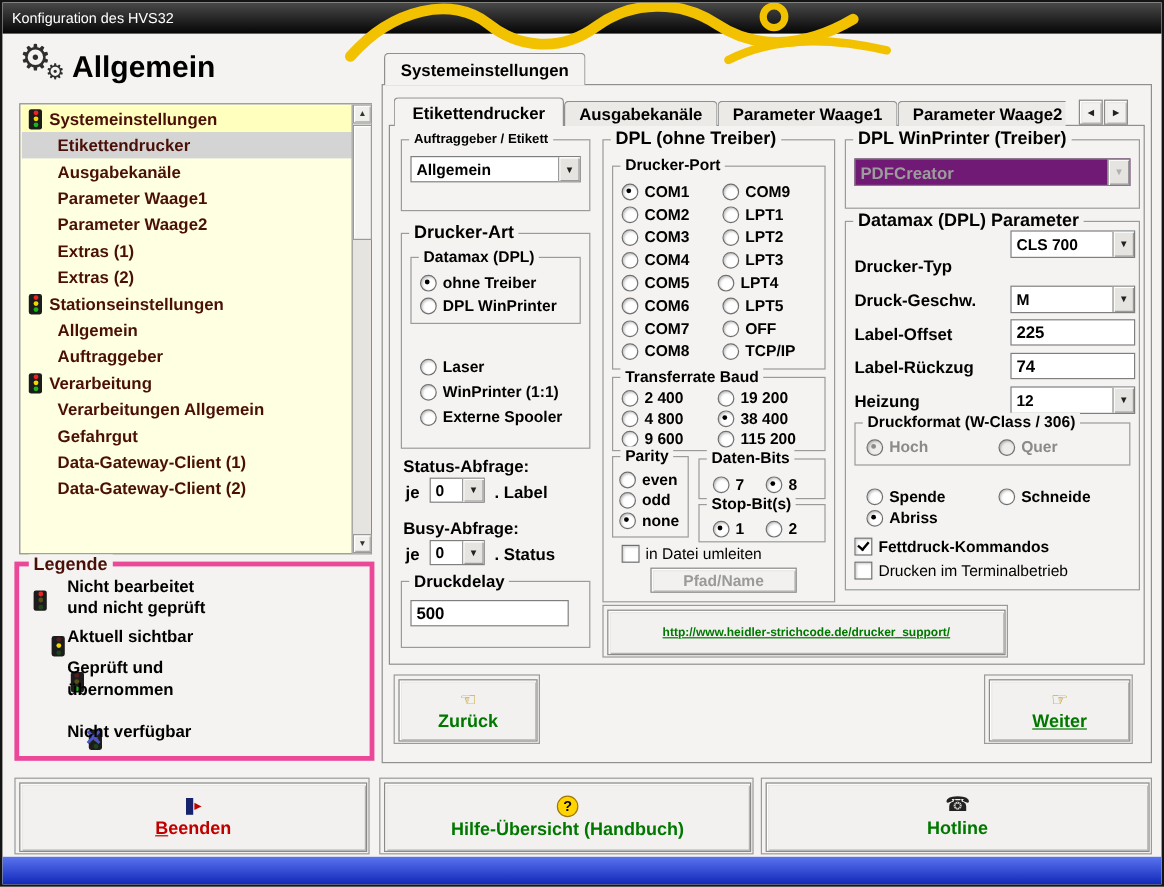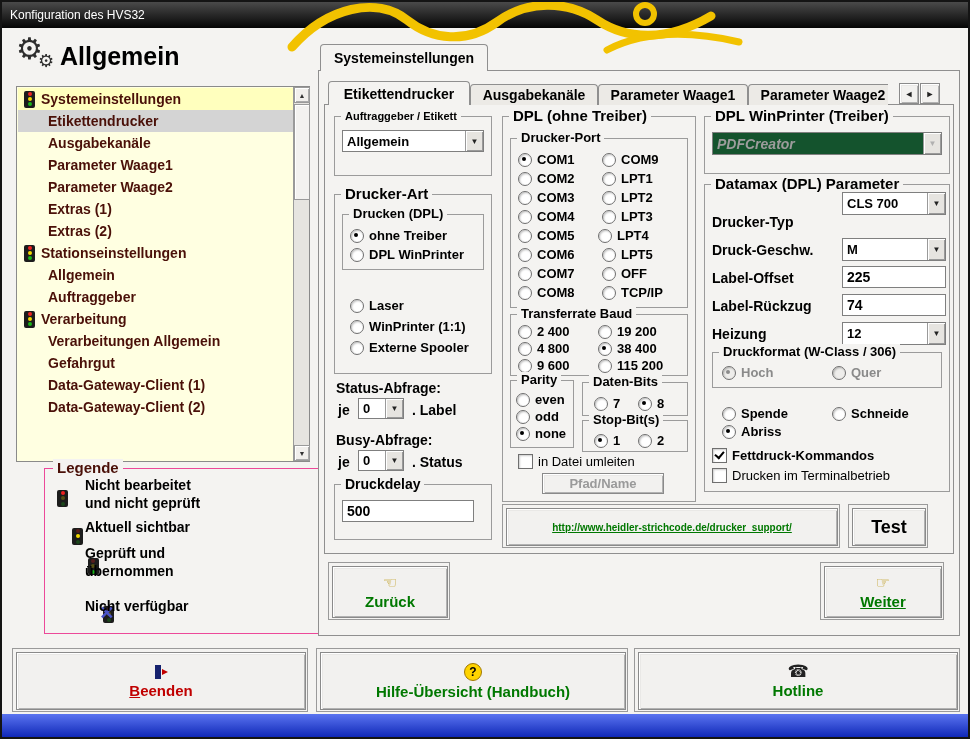--- a/index.html
+++ b/index.html
@@ -22,21 +22,21 @@
   .trow.hl{background:#ffffbe;}
   .trow.sel{background:#d4d4d4;}
   
   .tl{width:11px;height:17px;background:#1c1c1c;border-radius:2px;display:inline-flex;flex:none;
       flex-direction:column;align-items:center;justify-content:space-evenly;position:relative;}
   .tl i{width:4px;height:4px;border-radius:50%;display:block;}
   .tl .lr{background:#ee2222;} .tl .ly{background:#f2d800;} .tl .lg2{background:#18b418;}
   .tl i.off{opacity:.28;}
   .na-x{position:absolute;left:-4px;top:-2px;font-size:18px;font-weight:bold;color:#4a55c8;line-height:18px;}
   
-  .legbox{border:1px solid #ec4899;margin-left:32px;}
+  .legbox{border:4px solid #ec4899;}
   .legtitle{position:absolute;top:-10px;left:8px;background:#f4f3f1;padding:0 4px;
             font-weight:bold;font-size:15px;color:#4a1008;}
   .legtext{font-size:14px;font-weight:bold;line-height:18px;white-space:pre-line;}
   
   .outertab{height:27px;display:inline-flex;align-items:center;padding:0 13px;font-size:14px;font-weight:bold;
             background:#f4f3f1;border:1px solid #8f8f8f;border-bottom:none;border-radius:4px 4px 0 0;z-index:3;}
   .panel{border:1px solid #8f8f8f;background:#f4f3f1;}
   .tabstrip{display:flex;overflow:hidden;z-index:3;}
   .tab{box-sizing:border-box;flex:none;display:flex;align-items:center;justify-content:center;
        font-weight:bold;font-size:14px;border:1px solid #8f8f8f;border-bottom:none;border-radius:4px 4px 0 0;
@@ -48,21 +48,21 @@
           font-size:13px;white-space:nowrap;}
   .gtitle.lg{font-size:15px;top:-10px;}
   .gtitle.md{font-size:14px;}
   .gtitle.sm{font-size:11px;top:-7px;}
   
   .combo{display:flex;align-items:center;background:#fff;border:1px solid #7f7f7f;}
   .cval{flex:1;padding:0 4px;font-size:13px;font-weight:bold;overflow:hidden;white-space:nowrap;}
   .carr{width:17px;align-self:stretch;background:#e6e4e0;border-left:1px solid #9a9a9a;display:flex;
         align-items:center;justify-content:center;font-size:8px;color:#222;
         box-shadow:inset 1px 1px 0 #fff, inset -1px -1px 0 #9a9a9a;}
-  .combo.dis{background:#14532d;font-style:italic;}
+  .combo.dis{background:#701a75;}
   .combo.dis .cval{color:#9c9c9c;}
   .combo.dis .carr{color:#b0b0b0;}
   .tin{background:#fff;border:1px solid #7f7f7f;font-size:14px;font-weight:bold;
        font-family:"Liberation Sans",sans-serif;padding:0 4px;}
   .rb{width:12px;height:12px;border-radius:50%;background:#fff;border:1px solid #6f6f6f;
       box-shadow:inset 1px 1px 2px rgba(0,0,0,.25);flex:none;position:relative;}
   .rb.on::after{content:"";position:absolute;left:3px;top:3px;width:4px;height:4px;border-radius:50%;background:#000;}
   .rb.dis{background:#eeedeb;}
   .rb.dis.on::after{background:#8b8b8b;}
   .cb{width:13px;height:13px;background:#fff;border:1px solid #6f6f6f;
@@ -247,21 +247,21 @@
   </div>
   <div class="abs combo" style="left:340px;top:128px;width:142px;height:22px;z-index:2">
     <span class="cval">Allgemein</span>
     <span class="carr">▼</span>
   </div>
 
   <div class="abs group" style="left:332px;top:192px;width:158px;height:180px;z-index:2">
     <span class="gtitle lg">Drucker-Art</span>
   </div>
   <div class="abs group" style="left:340px;top:212px;width:142px;height:56px;z-index:2">
-    <span class="gtitle">Drucken (DPL)</span>
+    <span class="gtitle">Datamax (DPL)</span>
   </div>
   <div class="abs opt" style="left:348px;top:226px;z-index:2">
     <span class="rb on"></span>
     <span class="olbl">ohne Treiber</span>
   </div>
   <div class="abs opt" style="left:348px;top:245px;z-index:2">
     <span class="rb"></span>
     <span class="olbl">DPL WinPrinter</span>
   </div>
   <div class="abs opt" style="left:348px;top:296px;z-index:2">
@@ -508,25 +508,20 @@
   <div class="abs opt" style="left:710px;top:466px;z-index:2">
     <span class="cb"></span>
     <span class="olbl norm">Drucken im Terminalbetrieb</span>
   </div>
 
   <div class="abs fr" style="left:500px;top:502px;width:338px;height:44px;z-index:2">
     <div class="btn">
       <span class="link">http://www.heidler-strichcode.de/drucker_support/</span>
     </div>
   </div>
-  <div class="abs fr" style="left:846px;top:502px;width:80px;height:44px;z-index:2">
-    <div class="btn">
-      <span class="testlbl">Test</span>
-    </div>
-  </div>
 
   <div class="abs fr" style="left:326px;top:560px;width:122px;height:58px;z-index:2">
     <div class="btn btncol">
       <span class="hand">☜</span>
       <span class="greenlbl">Zurück</span>
     </div>
   </div>
   <div class="abs fr" style="left:818px;top:560px;width:124px;height:58px;z-index:2">
     <div class="btn btncol">
       <span class="hand">☞</span>

